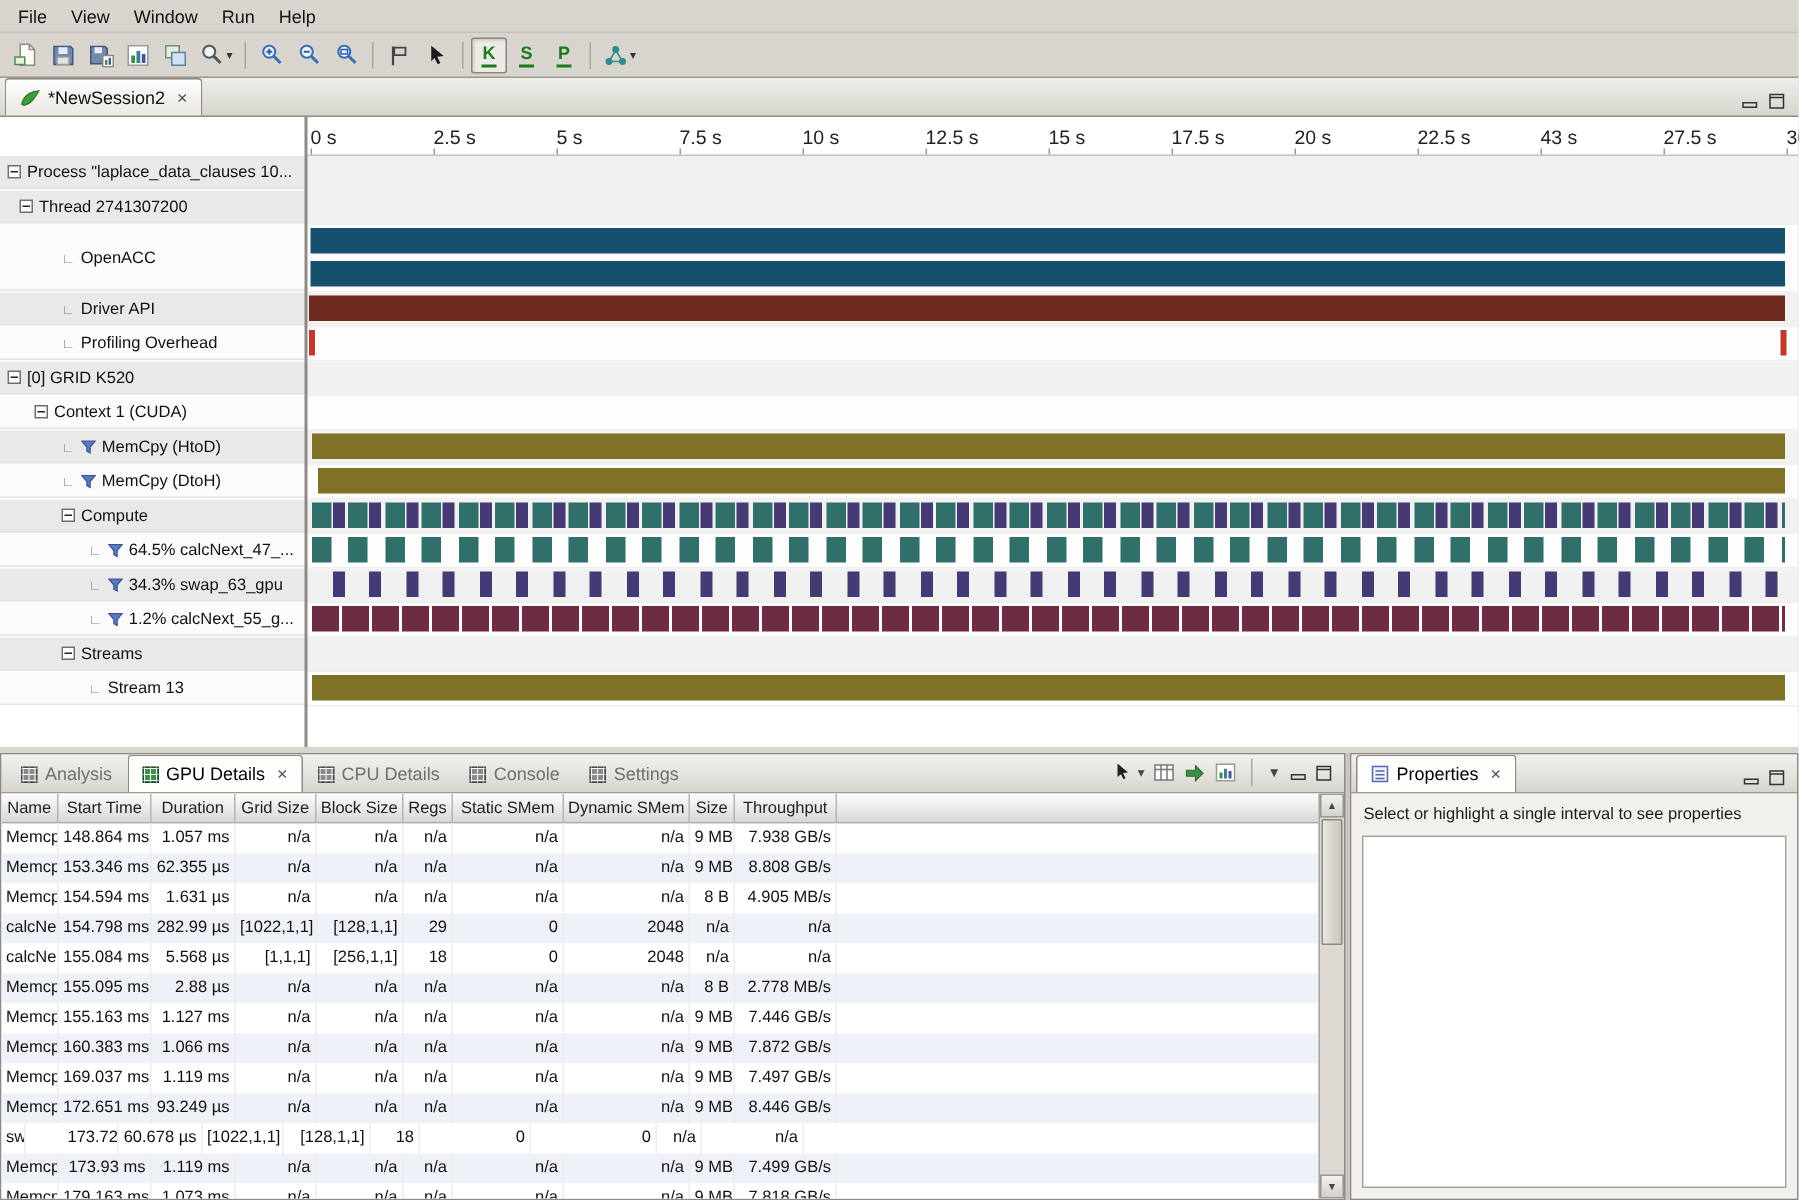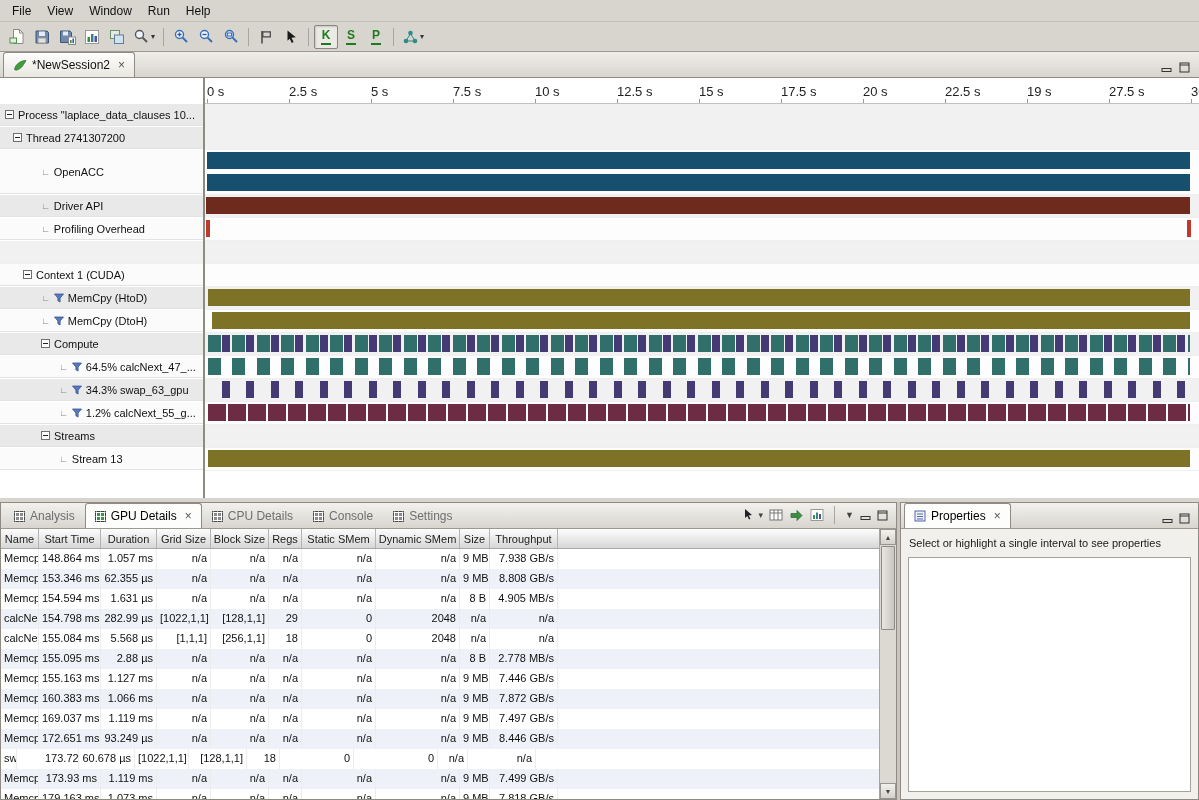--- a/index.html
+++ b/index.html
@@ -263,21 +263,21 @@
           <span class="tick" style="left: 412px;">12.5 s</span>
           <span class="tline" style="left: 412px;"></span>
           <span class="tick" style="left: 494px;">15 s</span>
           <span class="tline" style="left: 494px;"></span>
           <span class="tick" style="left: 576px;">17.5 s</span>
           <span class="tline" style="left: 576px;"></span>
           <span class="tick" style="left: 658px;">20 s</span>
           <span class="tline" style="left: 658px;"></span>
           <span class="tick" style="left: 740px;">22.5 s</span>
           <span class="tline" style="left: 740px;"></span>
-          <span class="tick" style="left: 822px;">19 s</span>
+          <span class="tick" style="left: 822px;">43 s</span>
           <span class="tline" style="left: 822px;"></span>
           <span class="tick" style="left: 904px;">27.5 s</span>
           <span class="tline" style="left: 904px;"></span>
           <span class="tick" style="left: 986px;">30</span>
           <span class="tline" style="left: 986px;"></span>
         </div>
       <div class="timeline-rows">
           <div class="trow shade">
             <div class="tlabel" style="height: 22px; padding-left: 5px;">
               <span class="cbox"></span>
@@ -327,20 +327,24 @@
               <span class="tltext">Profiling Overhead</span>
             </div>
             <div class="ttrack">
               <div class="lane">
                 <i style="left: 0.994px; width: 3.976px; background: rgb(192, 57, 43);"></i>
                 <i style="left: 982.072px; width: 3.976px; background: rgb(192, 57, 43);"></i>
               </div>
             </div>
           </div>
           <div class="trow shade">
+            <div class="tlabel" style="height: 22px; padding-left: 5px;">
+              <span class="cbox"></span>
+              <span class="tltext">[0] GRID K520</span>
+            </div>
             <div class="ttrack">
               <div class="lane"></div>
             </div>
           </div>
           <div class="trow">
             <div class="tlabel" style="height: 22px; padding-left: 23px;">
               <span class="cbox"></span>
               <span class="tltext">Context 1 (CUDA)</span>
             </div>
             <div class="ttrack">

